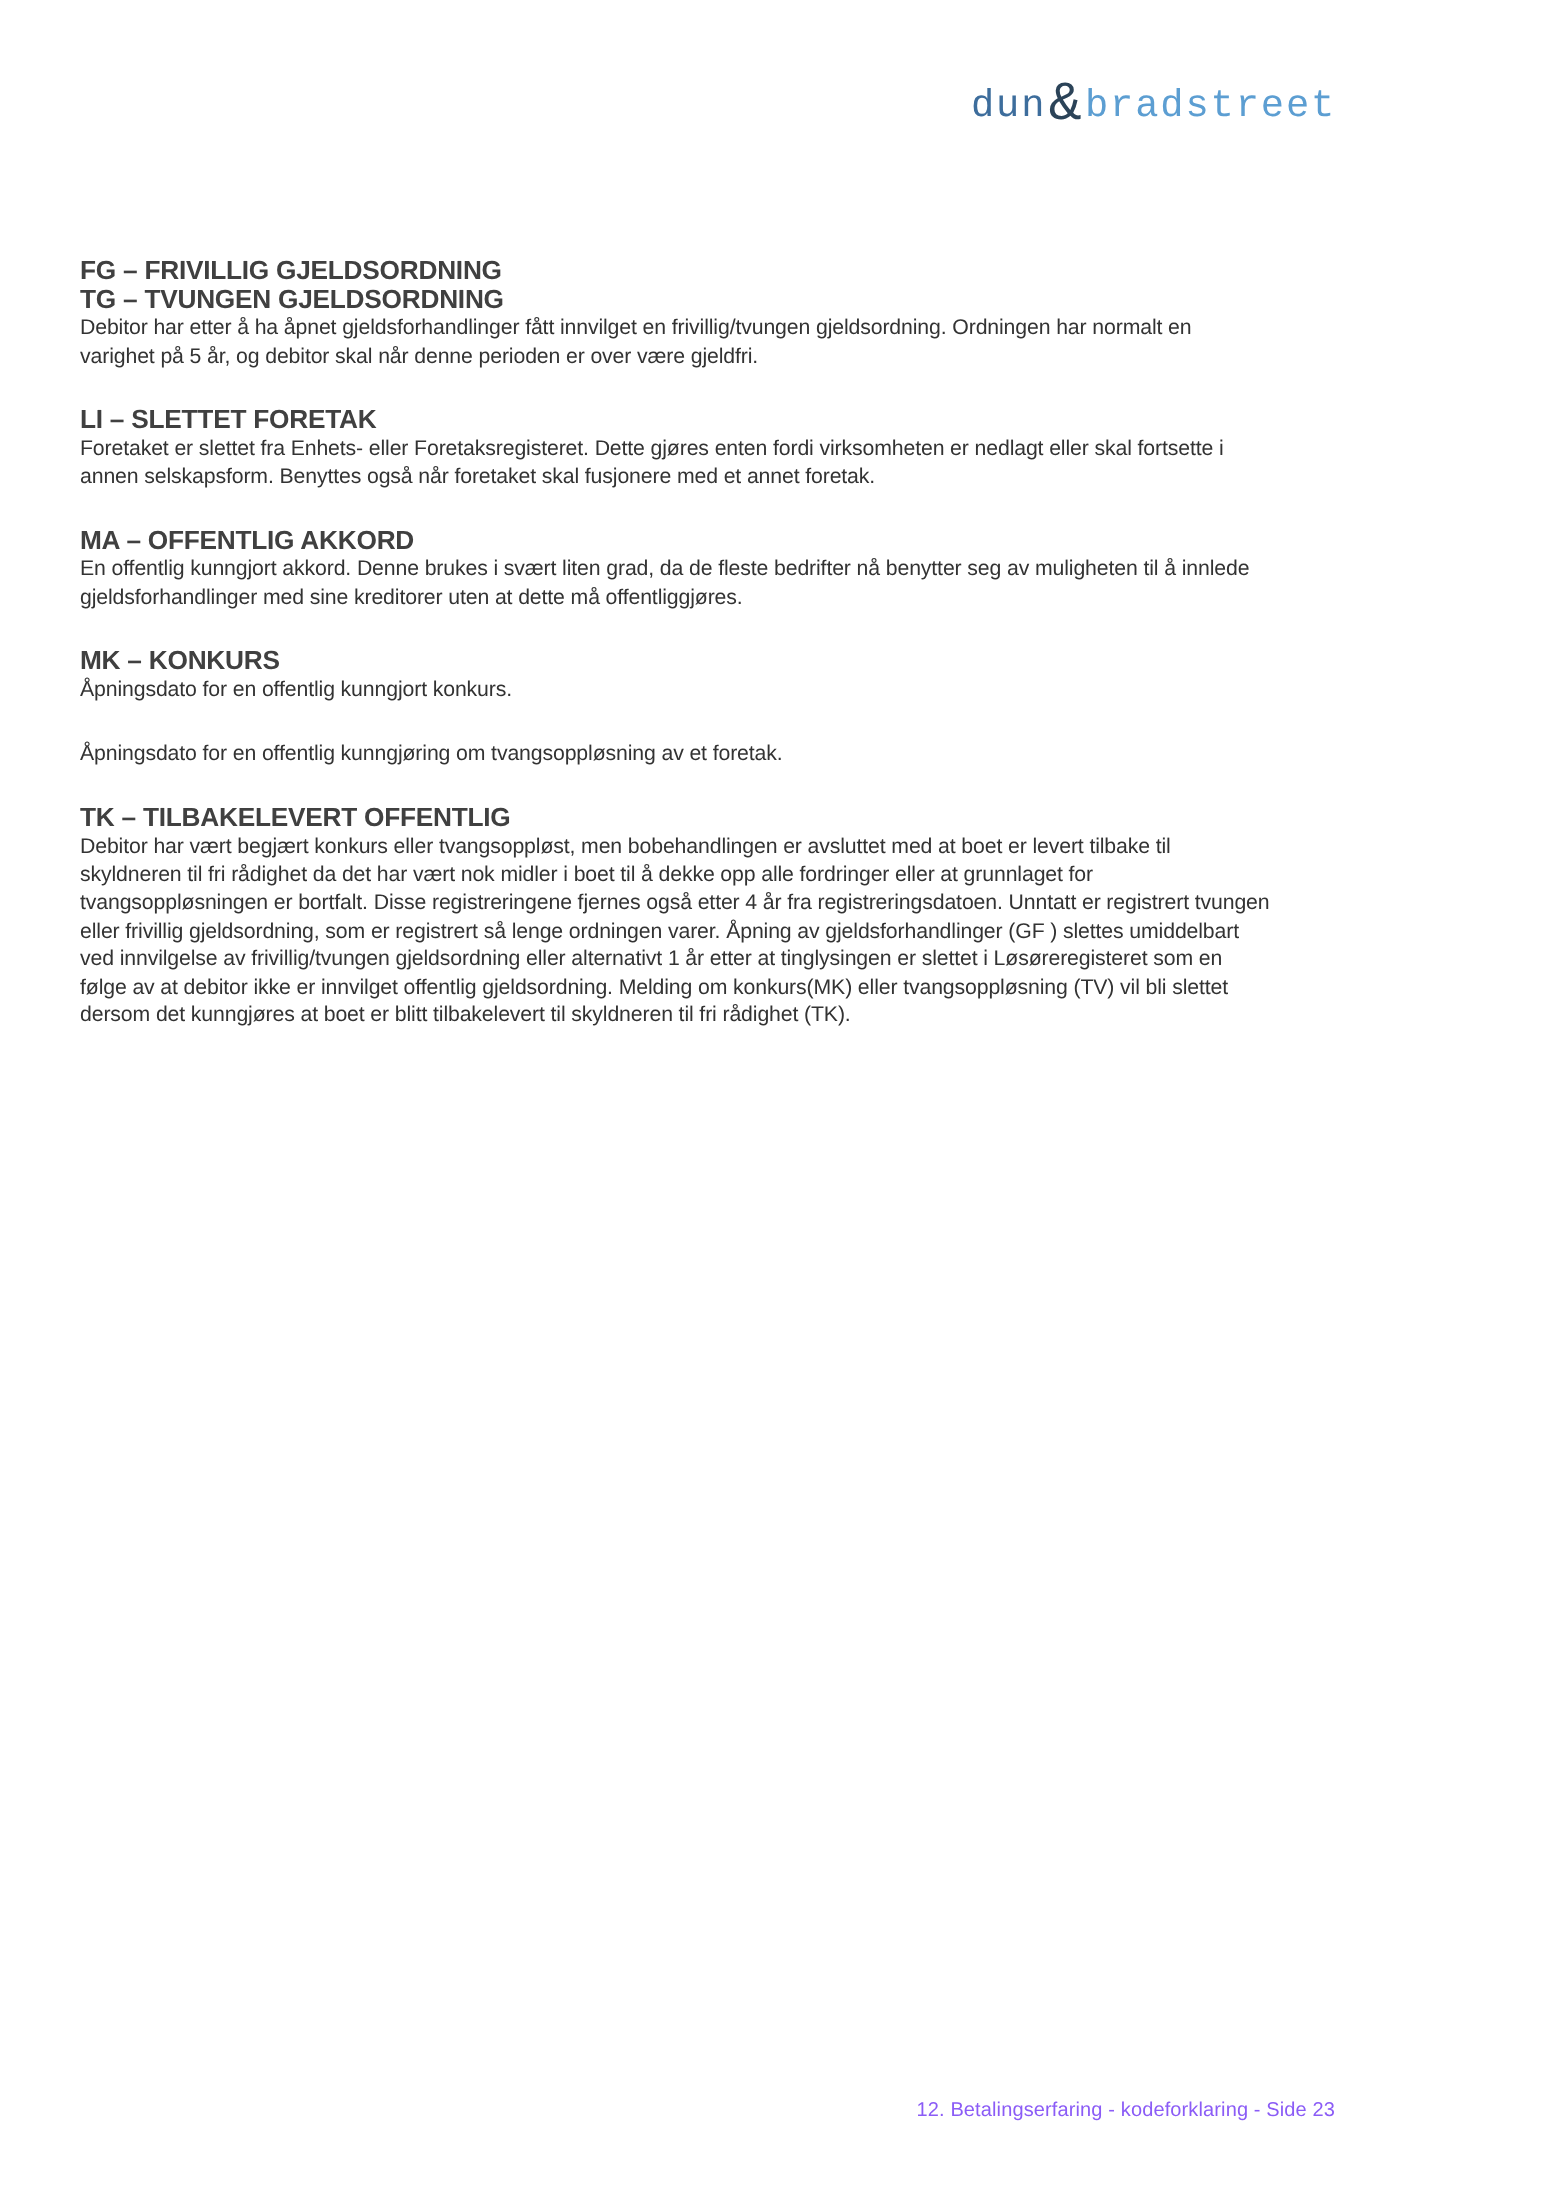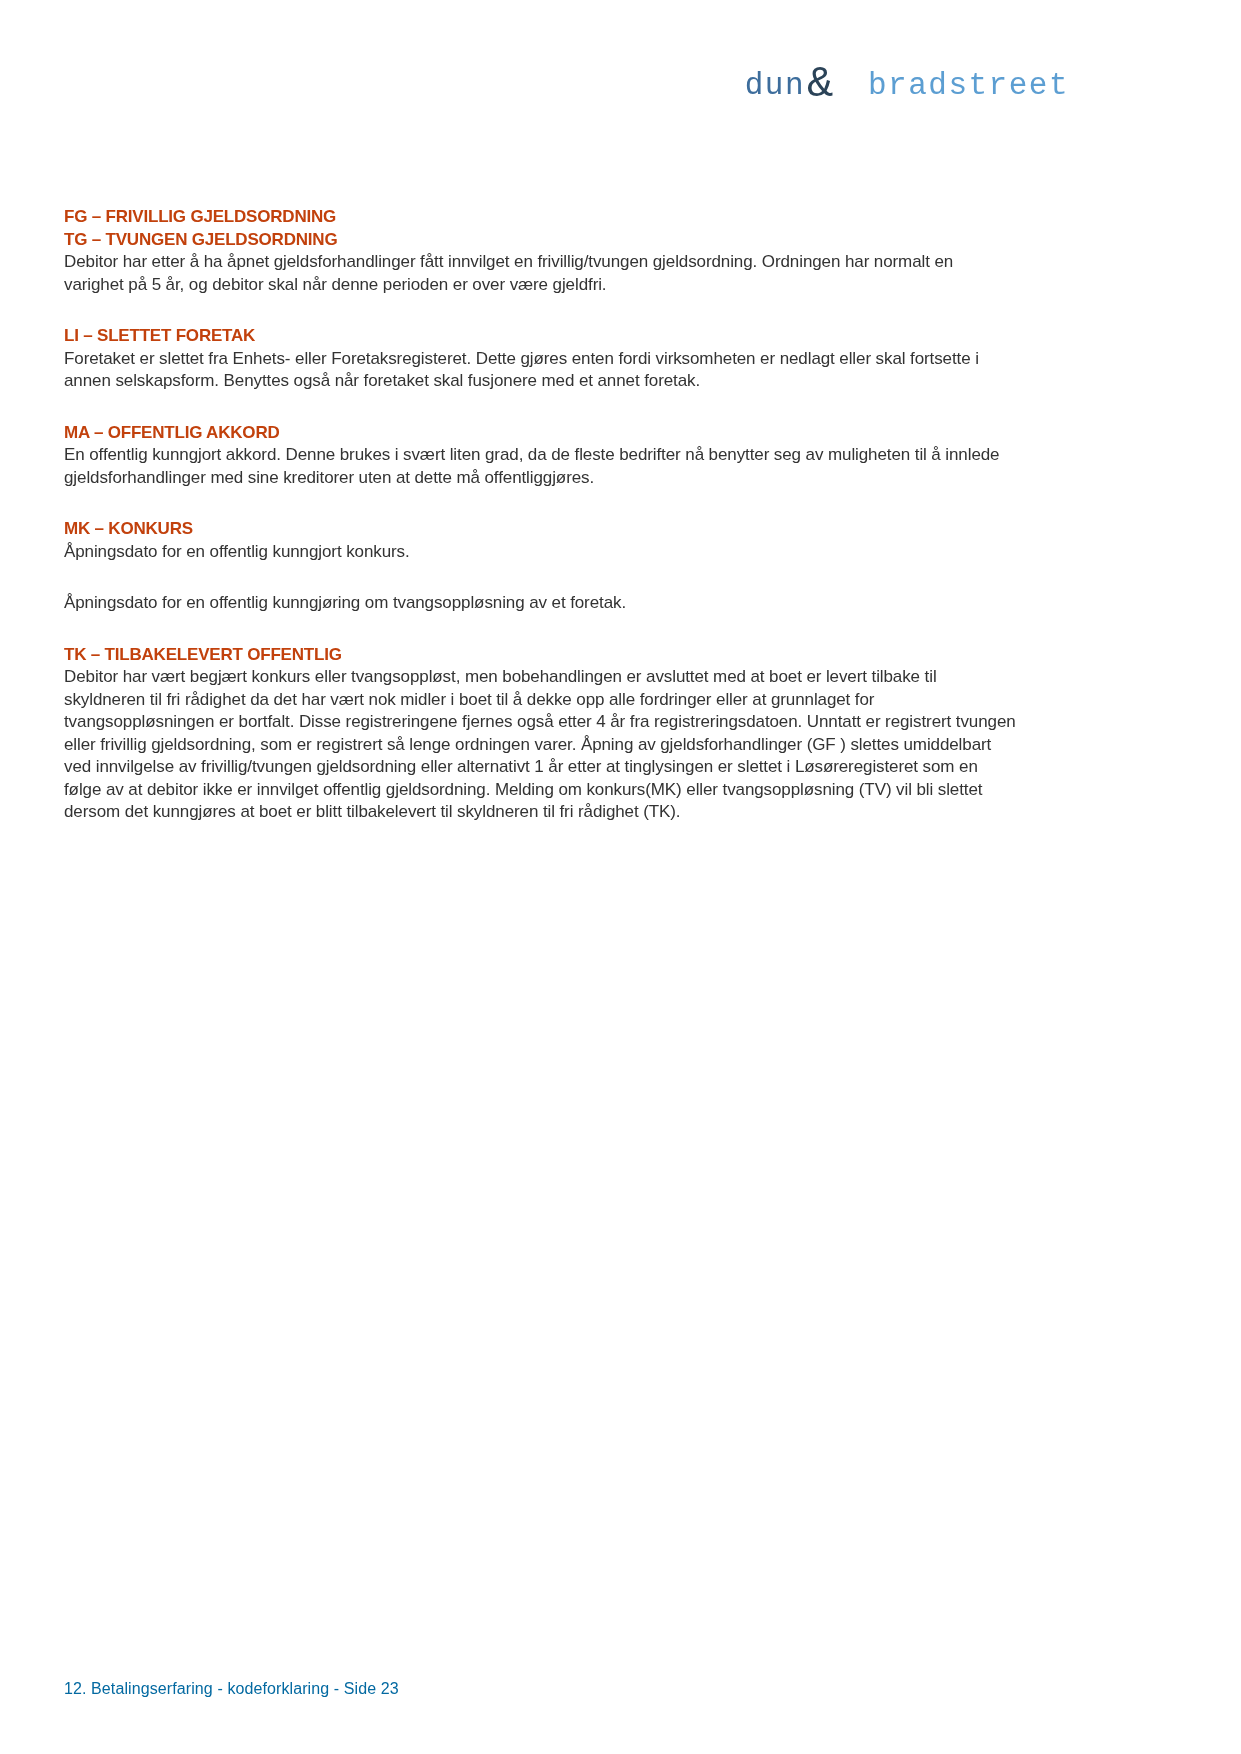--- a/index.html
+++ b/index.html
@@ -32,53 +32,54 @@
   .logo .dun { color: #3d6d9c; }
   .logo .amp {
     color: #2b4358;
     font-size: 44px;
     font-weight: 500;
     line-height: 0;
     position: relative;
     top: -2px;
     margin: 0 1px 0 2px;
   }
-  .logo .bradstreet { color: #5c9ed2; margin-left: 32px; }
+  .logo .bradstreet { color: #5c9ed2; }
 
   
   .content {
     position: absolute;
     left: 64px;
     top: 206px;
     width: 952px;
     color: #333333;
     font-size: 17px;
     line-height: 22.5px;
     letter-spacing: -0.1px;
   }
   .section { margin-bottom: 29px; }
   .section h2 {
-    font-size: 17px;
+    font-size: 21px;
     line-height: 22.5px;
     font-weight: 700;
-    color: #c2410c;
+    color: #404040;
     letter-spacing: -0.2px;
   }
   .section p {
     color: #333333;
   }
 
   
   .footer {
     position: absolute;
     left: 64px;
     top: 1680px;
     width: 1004px;
+    text-align: right;
     font-size: 16px;
-    color: #0369a1;
+    color: #8b5cf6;
     letter-spacing: 0.1px;
   }
 </style>
 </head>
 <body>
 
 <div class="page">
 
   <div class="logo">
     <span class="dun">dun</span>

